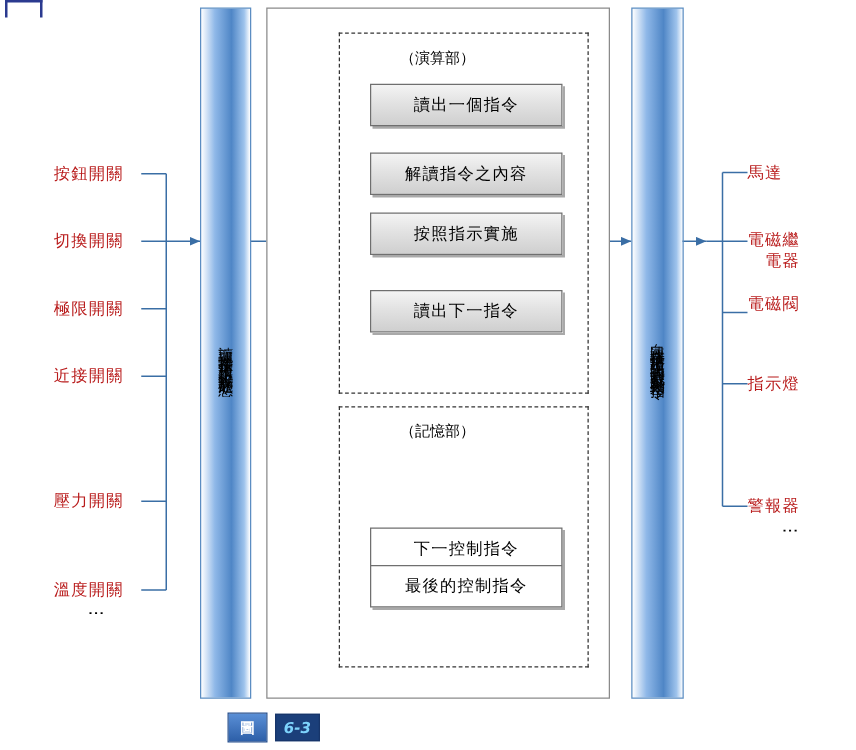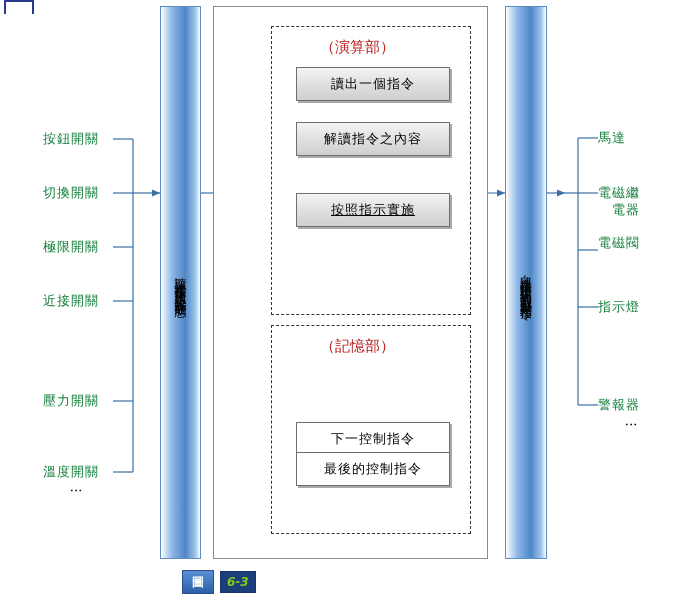--- a/index.html
+++ b/index.html
@@ -67,22 +67,22 @@
     border: 1px solid #8a8a8a;
     background: #ffffff;
   }
   .dashed-box {
     position: absolute;
     border: 1px dashed #333333;
     background: #ffffff;
   }
   .box-title {
     position: absolute;
-    font-size: 15px;
-    color: #b91c1c;
+    font-size: 12px;
+    color: #000000;
     white-space: nowrap;
   }
 
   
   .pbox {
     position: absolute;
     width: 152px;
     height: 32px;
     background: linear-gradient(to bottom, #f4f4f4 0%, #e2e2e2 45%, #cfcfcf 100%);
     border: 1px solid #6f6f6f;
@@ -96,21 +96,21 @@
   }
   .pbox.plain {
     background: #ffffff;
     box-shadow: 2px 2px 0 0 #a9a9a9;
   }
 
   
   .sidelabel {
     position: absolute;
     font-size: 13px;
-    color: #15803d;
+    color: #b91c1c;
     white-space: nowrap;
     letter-spacing: 1px;
   }
   .sidelabel.two-line {
     line-height: 17px;
   }
   .dots {
     position: absolute;
     font-size: 13px;
     color: #000;
@@ -132,21 +132,21 @@
     border: 1px solid #27508f;
     display: flex;
     align-items: center;
     justify-content: center;
     color: #ffffff;
     font-size: 12px;
     font-weight: bold;
   }
   .cap-num {
     background: #1b3f7a;
-    color: #84cc16;
+    color: #7dd3fc;
     font-size: 12px;
     font-weight: bold;
     font-style: italic;
     padding: 3px 6px;
     border: 1px solid #17356a;
   }
   .cap-text {
     font-size: 13.5px;
     color: #000;
     letter-spacing: 1px;
@@ -218,21 +218,22 @@
     <span class="vtext">讀取連接在輸入模組上接點之狀態</span>
   </div>
 
   <div class="outer-frame"></div>
 
   <div class="dashed-box" style="left:271px; top:26px; width:198px; height:287px;"></div>
   <div class="box-title" style="left:320px; top:38px;">（演算部）</div>
 
   <div class="pbox" style="left:296px; top:67px;">讀出一個指令</div>
   <div class="pbox" style="left:296px; top:122px;">解讀指令之內容</div>
-  <div class="pbox" style="left:296px; top:193px;text-decoration:underline;">按照指示實施</div>
+  <div class="pbox" style="left:296px; top:170px;">按照指示實施</div>
+  <div class="pbox" style="left:296px; top:232px;">讀出下一指令</div>
 
   <div class="dashed-box" style="left:271px; top:325px; width:198px; height:207px;"></div>
   <div class="box-title" style="left:320px; top:337px;">（記憶部）</div>
 
   <div class="pbox plain" style="left:296px; top:422px;">下一控制指令</div>
   <div class="pbox plain" style="left:296px; top:452px;">最後的控制指令</div>
 
   <div class="vbar" style="left:505px; top:6px; width:40px; height:551px;">
     <span class="vtext">向連接在輸出模組上的負載發出動作指令</span>
   </div>

